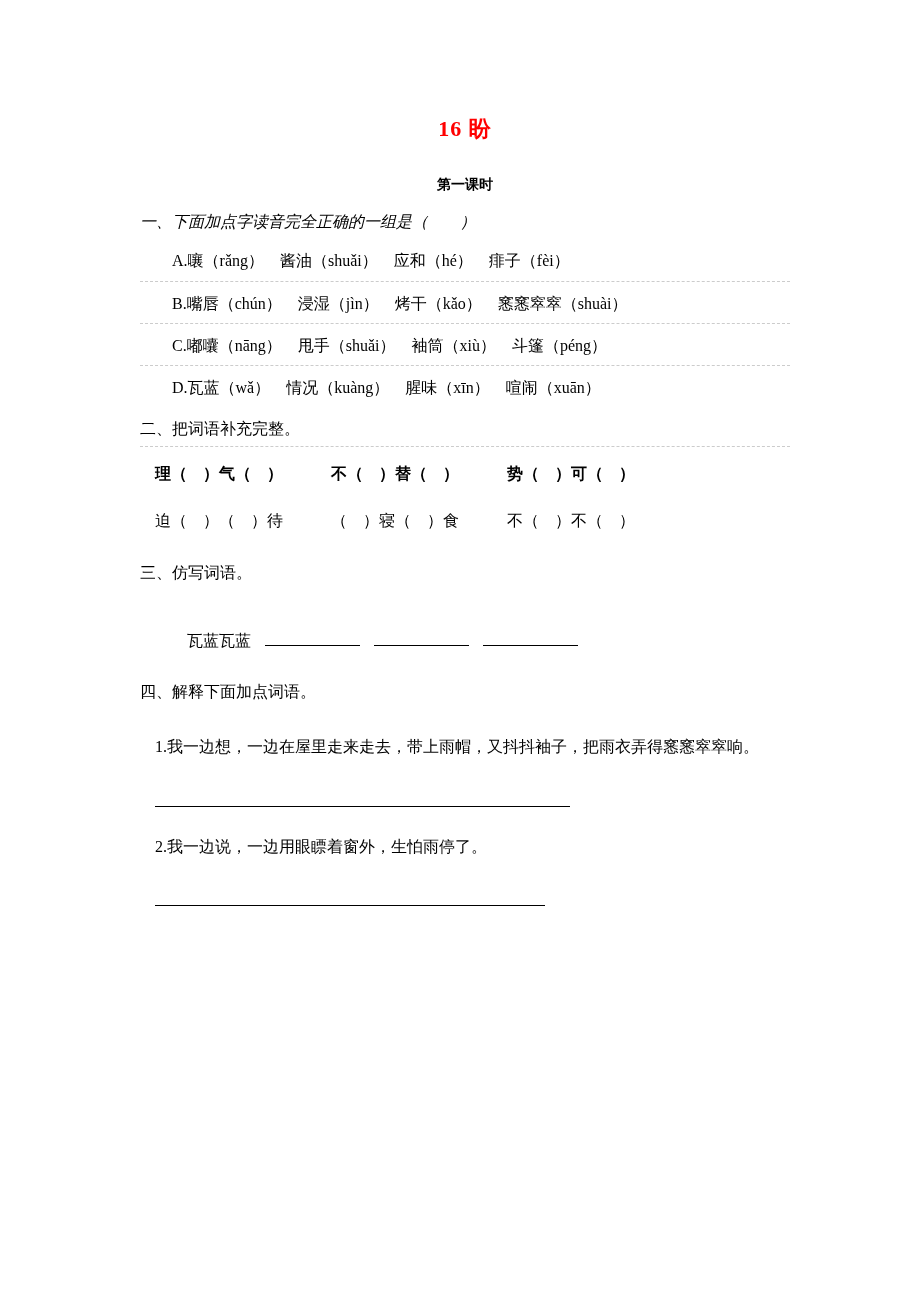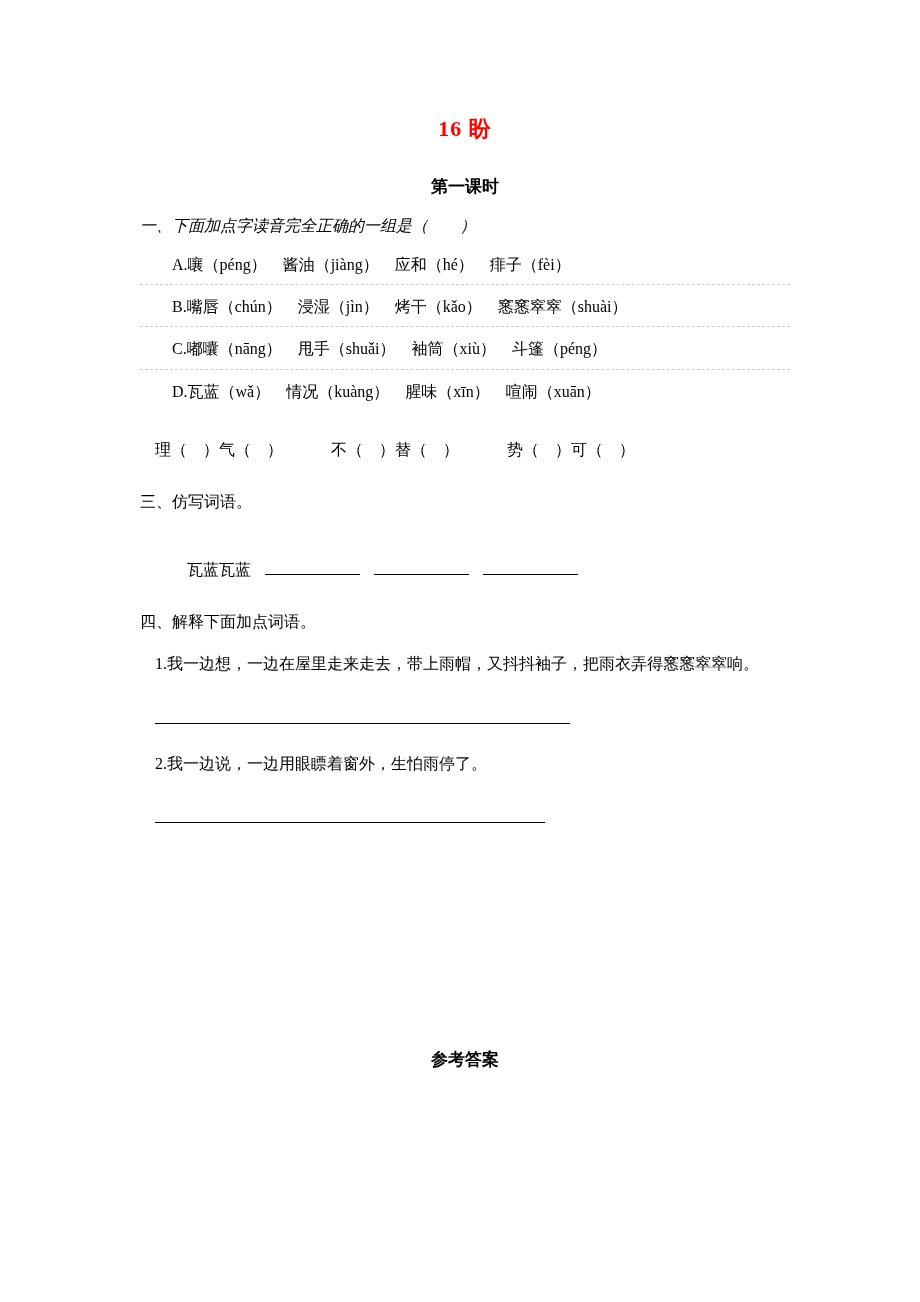--- a/index.html
+++ b/index.html
@@ -21,21 +21,21 @@
   .title {
     text-align: center;
     color: #ff0000;
     font-size: 22px;
     font-weight: bold;
     letter-spacing: 1px;
     white-space: pre-wrap;
   }
   .subtitle {
     text-align: center;
-    font-size: 17px;
+    font-size: 14px;
     font-weight: bold;
     margin-top: 35px;
     white-space: pre-wrap;
   }
 
   .q-heading { white-space: pre-wrap; }
   .q1-heading { margin-top: 18px; font-style: italic; }
 
   .options-wrap { margin-top: 8px; }
   .option {
@@ -47,21 +47,21 @@
 
   .q2 { margin-top: 12px; }
   .q2-heading {
     padding-bottom: 8px;
     border-bottom: 1px dashed #cccccc;
   }
   .fill-row {
     padding-left: 15px;
     white-space: pre-wrap;
   }
-  .fill-row-1 { padding-top: 17px; }
+  .fill-row-1 { padding-top: 17px; font-weight: bold; }
   .fill-row-2 { margin-top: 27px; }
 
   .q3-heading { margin-top: 33px; }
   .mimic-row {
     padding-left: 15px;
     white-space: pre-wrap;
   }
   .mimic-row-1 { margin-top: 29px; }
   .mimic-row-2 { margin-top: 30px; }
   .blank {
@@ -71,21 +71,21 @@
     border-bottom: 1px solid #000000;
     margin-left: 14px;
     vertical-align: baseline;
   }
 
   .q4-heading { margin-top: 13px; }
   .sentence {
     padding-left: 15px;
     white-space: pre-wrap;
   }
-  .sentence-1 { margin-top: 23px; }
+  .sentence-1 { margin-top: 35px; }
   .sentence-2 { margin-top: 30px; }
   .answer-line {
     margin-left: 15px;
     height: 0;
     border-bottom: 1px solid #000000;
   }
   .answer-line-1 { margin-top: 50px; width: 415px; }
   .answer-line-2 { margin-top: 49px; width: 390px; }
 
   .answers-header {
@@ -101,29 +101,31 @@
 
 <div class="page">
   <div class="content">
 
     <div class="title">16 盼</div>
     <div class="subtitle">第一课时</div>
 
     <div class="q q1">
       <div class="q-heading q1-heading">一、下面加点字读音完全正确的一组是（　　）</div>
       <div class="options-wrap">
-        <div class="option">A.嚷（péng）　酱油（jiàng）　应和（hé）　痱子（fèi）</div>
+        <div class="option">A.嚷（rǎng）　酱油（shuǎi）　应和（hé）　痱子（fèi）</div>
         <div class="option">B.嘴唇（chún）　浸湿（jìn）　烤干（kǎo）　窸窸窣窣（shuài）</div>
         <div class="option">C.嘟囔（nāng）　甩手（shuǎi）　袖筒（xiù）　斗篷（péng）</div>
         <div class="option last">D.瓦蓝（wǎ）　情况（kuàng）　腥味（xīn）　喧闹（xuān）</div>
       </div>
     </div>
 
     <div class="q q2">
+      <div class="q-heading q2-heading">二、把词语补充完整。</div>
       <div class="fill-row fill-row-1">理（　）气（　）　　　不（　）替（　）　　　势（　）可（　）</div>
+      <div class="fill-row fill-row-2">迫（　）（　）待　　　（　）寝（　）食　　　不（　）不（　）</div>
     </div>
 
     <div class="q q3">
       <div class="q-heading q3-heading">三、仿写词语。</div>
       <div class="mimic-row mimic-row-2">
         <span>瓦蓝瓦蓝</span><span class="blank"></span><span class="blank"></span><span class="blank"></span>
       </div>
     </div>
 
     <div class="q q4">

